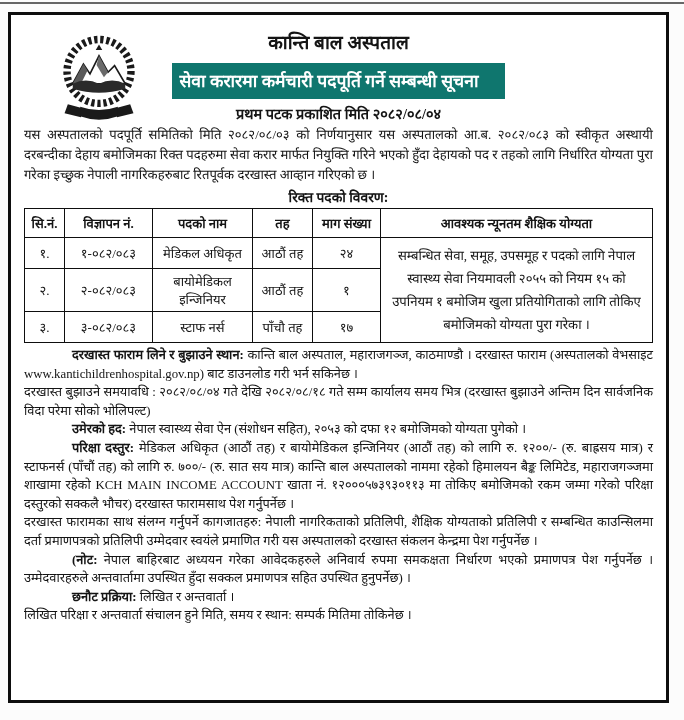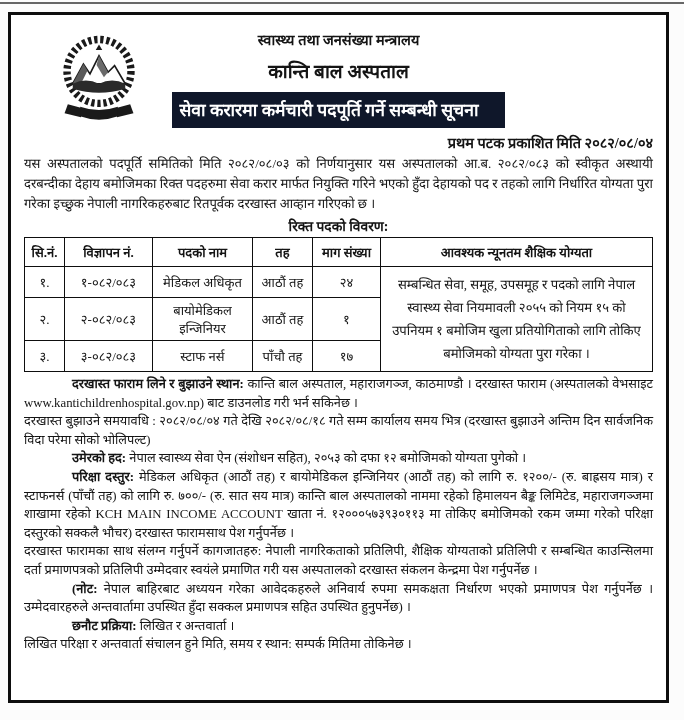--- a/index.html
+++ b/index.html
@@ -29,21 +29,21 @@
   .gov      { font-size:14.5px; font-weight:bold; padding-top:7px; }
   .ministry { font-size:14.5px; font-weight:bold; margin-top:9px; }
   .hospital { font-size:19px;   font-weight:bold; margin-top:9px; }
   .banner-wrap { margin-top:8px; }
   .banner {
     display:inline-block;
     background:#0e0e0e; color:#ffffff;
     font-size:17.5px; font-weight:bold;
     padding:5px 27px 7px 27px;
   }
-  .published { text-align:right; font-weight:bold; font-size:14.5px; margin-top:4px; }
+  .published { text-align:center; font-weight:bold; font-size:14.5px; margin-top:4px; }
   .intro { font-size:13.1px; line-height:20px; text-align:justify; margin:2px 0 0 0; }
   .table-title { text-align:center; font-weight:bold; font-size:13.8px; margin:2px 0 2px 0; }
   table.vacancy { width:100%; border-collapse:collapse; table-layout:fixed; }
   .vacancy th, .vacancy td {
     border:1.6px solid #0e0e0e;
     font-size:13px; text-align:center;
     padding:3px 3px; vertical-align:middle;
     overflow:hidden;
   }
   .vacancy th { font-weight:bold; height:22px; }
@@ -69,24 +69,23 @@
         <path d="M18 63 L31 39 L36 47 L28 63 Z" fill="#5a5a5a"></path>
         <path d="M50 29 L61 49 L56 55 L47 40 Z" fill="#6a6a6a"></path>
         <path d="M18 63 Q34 55 50 63 Q66 55 82 63 L82 69 Q50 79 18 69 Z" fill="#2a2a2a"></path>
         <path d="M46 22 L50 15 L54 22 Z" fill="#1a1a1a"></path>
         <path d="M12 88 L30 93 L28 104 L8 99 Z" fill="#1a1a1a"></path>
         <path d="M88 88 L70 93 L72 104 L92 99 Z" fill="#1a1a1a"></path>
         <path d="M27 91 Q50 99 73 91 L72 103 Q50 111 28 103 Z" fill="#1a1a1a"></path>
       </svg>
     </div>
     <div class="head-lines">
-      <div class="ministry">स्वास्थ्य तथा जनसंख्या मन्त्रालय</div>
       <div class="hospital">कान्ति बाल अस्पताल</div>
       <div class="banner-wrap">
-        <div class="banner" style="background: #0f172a; color: rgb(255, 255, 255); padding-left: 8px;">सेवा करारमा कर्मचारी पदपूर्ति गर्ने सम्बन्धी सूचना</div>
+        <div class="banner" style="background: #0f766e; color: rgb(255, 255, 255); padding-left: 8px;">सेवा करारमा कर्मचारी पदपूर्ति गर्ने सम्बन्धी सूचना</div>
       </div>
     </div>
   </div>
 
   <div class="published">प्रथम पटक प्रकाशित मिति २०८२/०८/०४</div>
 
   <p class="intro">यस अस्पतालको पदपूर्ति समितिको मिति २०८२/०८/०३ को निर्णयानुसार यस अस्पतालको आ.ब. २०८२/०८३ को स्वीकृत अस्थायी दरबन्दीका देहाय बमोजिमका रिक्त पदहरुमा सेवा करार मार्फत नियुक्ति गरिने भएको हुँदा देहायको पद र तहको लागि निर्धारित योग्यता पुरा गरेका इच्छुक नेपाली नागरिकहरुबाट रितपूर्वक दरखास्त आव्हान गरिएको छ ।</p>
 
   <div class="table-title">रिक्त पदको विवरण:</div>
 

